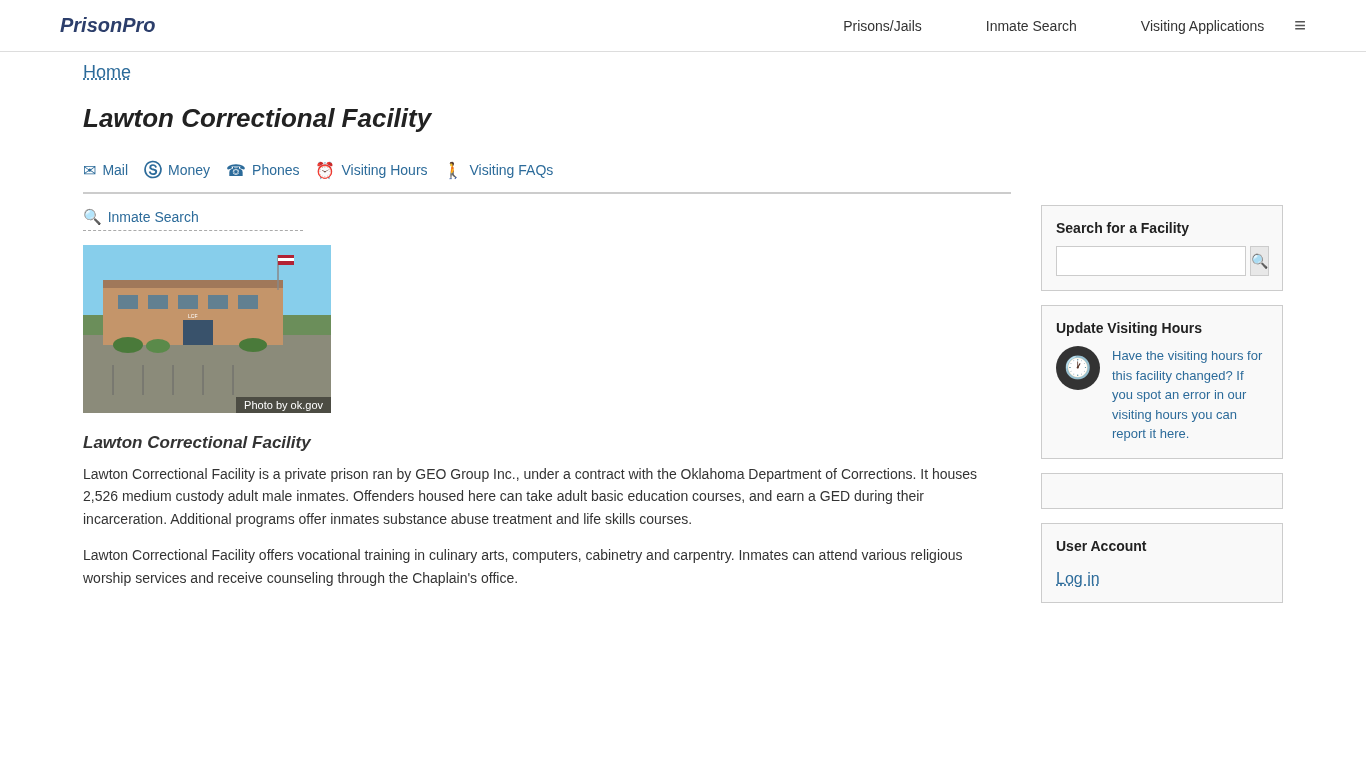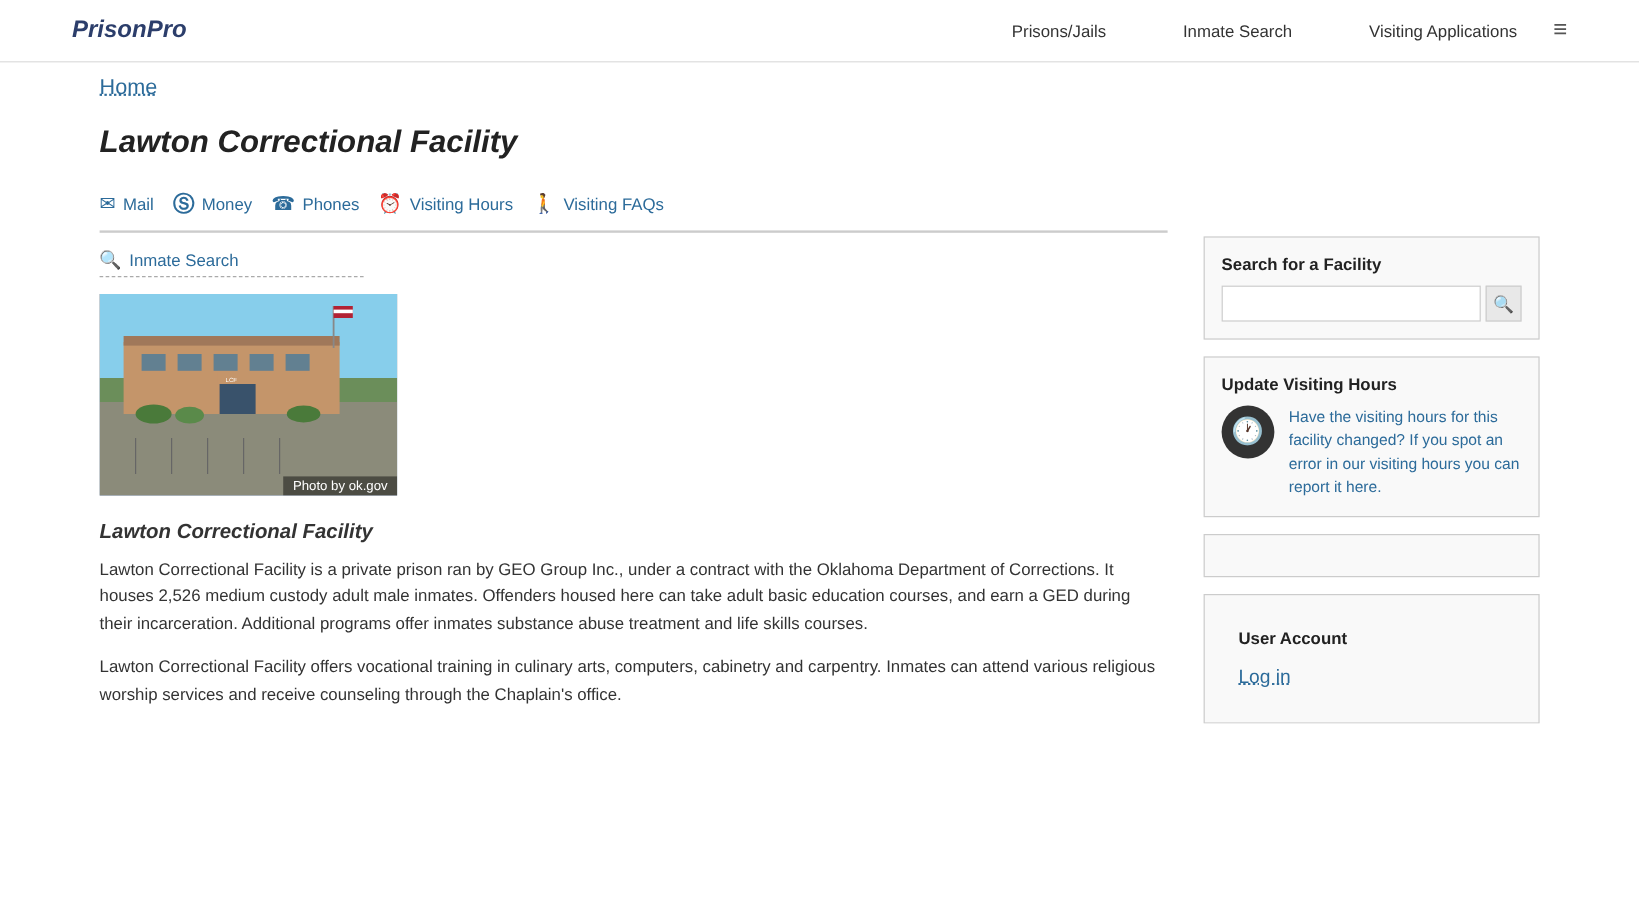--- a/index.html
+++ b/index.html
@@ -59,21 +59,21 @@
     .content-layout {
       display: flex;
       gap: 30px;
       margin-top: 10px;
       align-items: flex-end;
     }
     .main-content {
       flex: 1;
     }
     .sidebar {
-      width: 280px;
+      width: 242px;
       flex-shrink: 0;
     }
 
     
     .page-title {
       font-size: 26px;
       font-weight: bold;
       color: #222;
       margin-bottom: 18px;
       font-style: italic;
@@ -230,21 +230,21 @@
       border: 1px solid #ccc;
       background: #f9f9f9;
       margin-bottom: 14px;
       height: 36px;
     }
 
     
     .user-account-box {
       border: 1px solid #ccc;
       background: #f9f9f9;
-      padding: 28px;
+      padding: 14px;
     }
     .user-account-login-btn {
       display: inline-block;
       color: #2c6b9a;
       text-decoration: underline dotted;
       font-size: 16px;
       cursor: pointer;
       margin-top: 6px;
     }
   </style>

